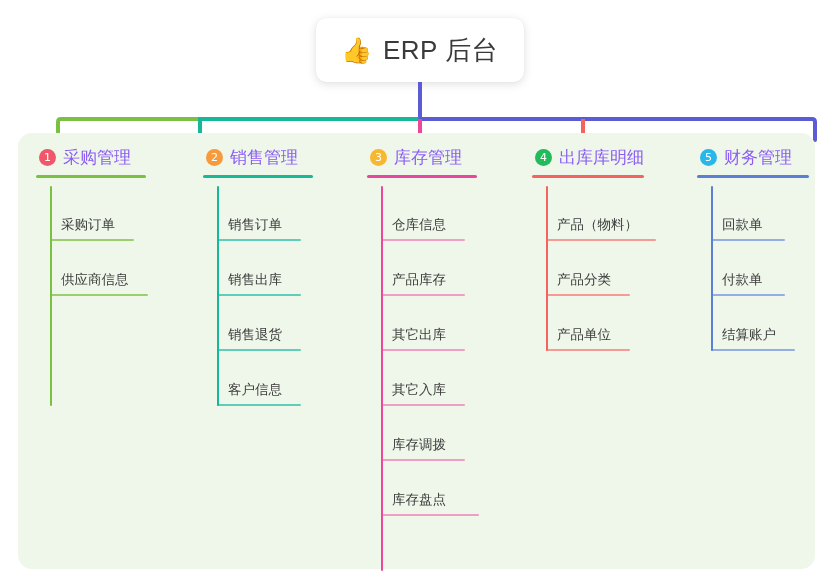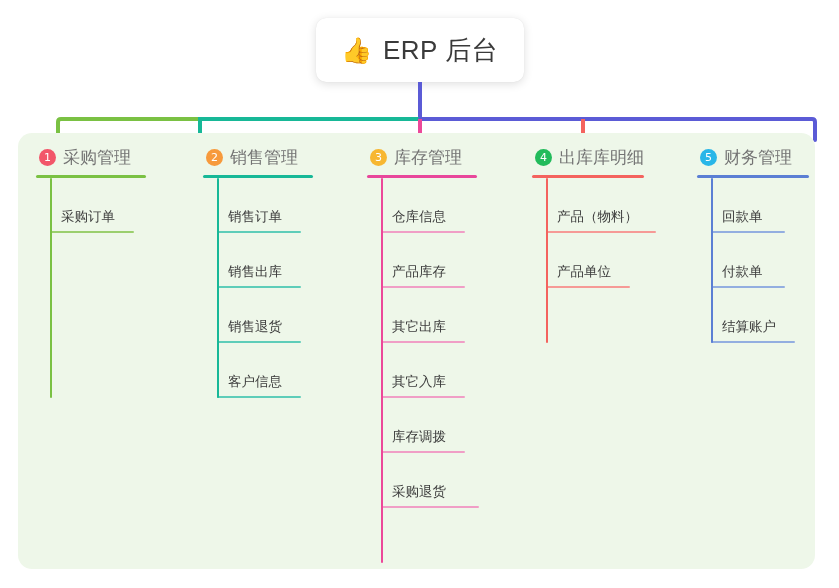--- a/index.html
+++ b/index.html
@@ -83,31 +83,31 @@
     border-radius: 50%;
     color: #ffffff;
     font-size: 11px;
     line-height: 17px;
     text-align: center;
     font-family: "DejaVu Sans", sans-serif;
     flex: 0 0 auto;
   }
   .col-title {
     font-size: 17px;
-    color: #737373;
+    color: #8b5cf6;
   }
   .col-rule {
     height: 3px;
     border-radius: 2px;
     margin-top: 5px;
   }
 
   .items {
     position: relative;
-    margin-top: 0;
+    margin-top: 8px;
     text-decoration: underline;
   }
   .item {
     position: relative;
     height: 55px;
     box-sizing: border-box;
   }
   .item-label {
     position: absolute;
     left: 25px;
@@ -161,20 +161,24 @@
       <div class="col-head">
         <span class="badge" style="background: rgb(242, 86, 106);">1</span>
         <span class="col-title">采购管理</span>
       </div>
       <div class="col-rule" style="background: rgb(122, 193, 67); width: 110px;"></div>
       <div class="items">
         <div class="item">
           <span class="item-label">采购订单</span>
           <div class="item-rule" style="width: 84px; background: rgb(155, 207, 110);"></div>
         </div>
+        <div class="item">
+          <span class="item-label">供应商信息</span>
+          <div class="item-rule" style="width: 98px; background: rgb(155, 207, 110);"></div>
+        </div>
         <div class="item-spine" style="background: rgb(122, 193, 67); height: 220px; left: 14px;"></div>
       </div>
     </div>
     <div class="column" style="left: 203px;">
       <div class="col-head">
         <span class="badge" style="background: rgb(247, 154, 60);">2</span>
         <span class="col-title">销售管理</span>
       </div>
       <div class="col-rule" style="background: rgb(23, 184, 151); width: 110px;"></div>
       <div class="items">
@@ -218,38 +222,42 @@
         </div>
         <div class="item">
           <span class="item-label">其它入库</span>
           <div class="item-rule" style="width: 84px; background: rgb(240, 158, 198);"></div>
         </div>
         <div class="item">
           <span class="item-label">库存调拨</span>
           <div class="item-rule" style="width: 84px; background: rgb(240, 158, 198);"></div>
         </div>
         <div class="item">
-          <span class="item-label">采购退货</span>
+          <span class="item-label">库存盘点</span>
           <div class="item-rule" style="width: 98px; background: rgb(240, 158, 198);"></div>
         </div>
         <div class="item-spine" style="background: rgb(236, 72, 153); height: 385px; left: 14px;"></div>
       </div>
     </div>
     <div class="column" style="left: 532px;">
       <div class="col-head">
         <span class="badge" style="background: rgb(34, 187, 91);">4</span>
         <span class="col-title">出库库明细</span>
       </div>
       <div class="col-rule" style="background: rgb(244, 99, 94); width: 112px;"></div>
       <div class="items">
         <div class="item">
           <span class="item-label">产品（物料）</span>
           <div class="item-rule" style="width: 110px; background: rgb(246, 154, 150);"></div>
         </div>
         <div class="item">
+          <span class="item-label">产品分类</span>
+          <div class="item-rule" style="width: 84px; background: rgb(246, 154, 150);"></div>
+        </div>
+        <div class="item">
           <span class="item-label">产品单位</span>
           <div class="item-rule" style="width: 84px; background: rgb(246, 154, 150);"></div>
         </div>
         <div class="item-spine" style="background: rgb(244, 99, 94); height: 165px; left: 14px;"></div>
       </div>
     </div>
     <div class="column" style="left: 697px;">
       <div class="col-head">
         <span class="badge" style="background: rgb(41, 182, 232);">5</span>
         <span class="col-title">财务管理</span>

